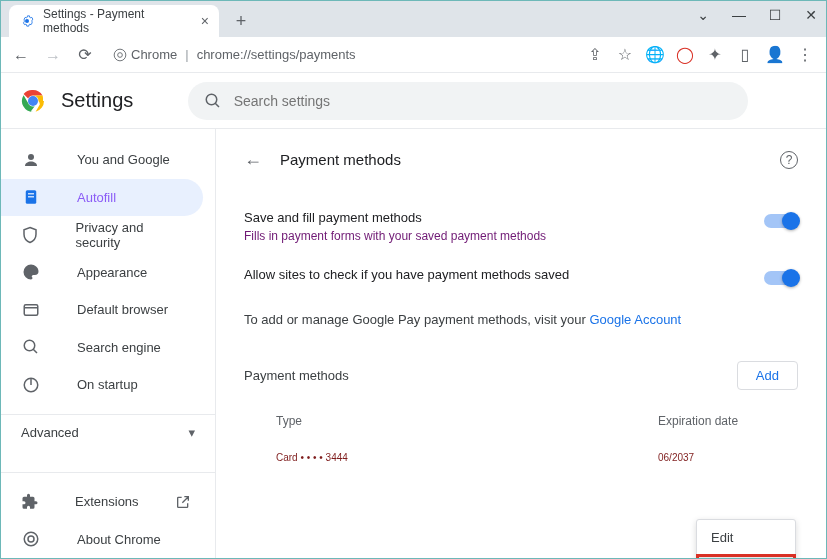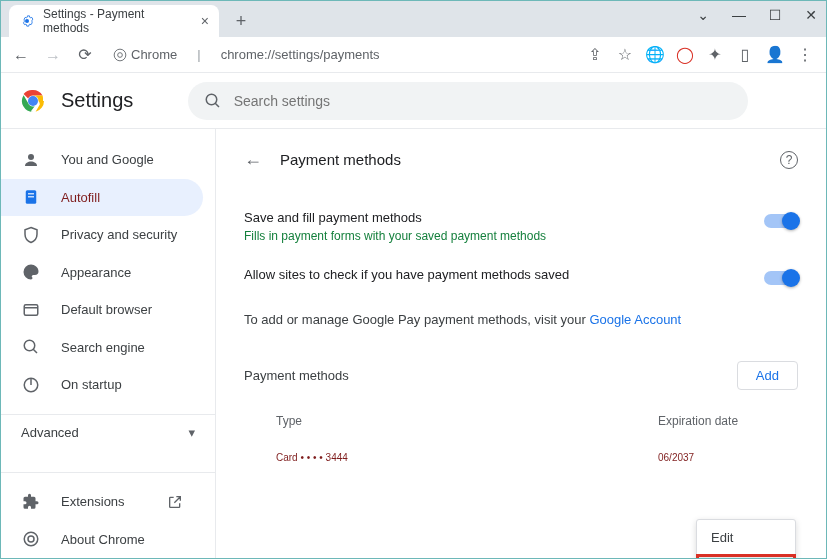--- a/index.html
+++ b/index.html
@@ -7,48 +7,48 @@
 .titlebar { height: 36px; background: #dfe4e9; display: flex; align-items: flex-end; position: relative; }
 .tab { background: #fff; height: 32px; width: 210px; margin-left: 8px; border-radius: 8px 8px 0 0; display: flex; align-items: center; padding: 16px 10px; font-size: 12px; color: #3c4043; gap: 8px; }
 .tab .favicon { width: 16px; height: 16px; display: flex; align-items: center; justify-content: center; }
 .tab .close-x { margin-left: auto; font-size: 14px; color: #5f6368; }
 .newtab { width: 28px; height: 28px; display: flex; align-items: center; justify-content: center; color: #5f6368; font-size: 18px; margin-left: 8px; margin-bottom: 2px; }
 .win-controls { position: absolute; right: 6px; top: 6px; display: flex; gap: 18px; color: #3c4043; font-size: 14px; align-items: center; }
 .win-controls span { width: 18px; text-align: center; }
 .toolbar { height: 36px; background: #fff; border-bottom: 1px solid #e8eaed; display: flex; align-items: center; padding: 0 8px; gap: 8px; }
 .nav-btn { width: 24px; height: 24px; display: flex; align-items: center; justify-content: center; color: #5f6368; font-size: 16px; }
 .nav-btn.disabled { color: #bdc1c6; }
-.omnibox { flex: 1; display: flex; align-items: flex-start; gap: 20px; padding: 0 8px; color: #5f6368; font-size: 13px; }
+.omnibox { flex: 1; display: flex; align-items: flex-start; gap: 8px; padding: 0 8px; color: #5f6368; font-size: 13px; }
 .omnibox .chrome-badge { display: flex; align-items: center; gap: 4px; }
 .tool-icons { display: flex; gap: 12px; align-items: center; color: #5f6368; padding-right: 4px; }
 .tool-icons span, .tool-icons svg { width: 18px; height: 18px; display: flex; align-items: center; justify-content: center; font-size: 16px; }
 .header { height: 56px; display: flex; align-items: center; padding: 0 20px; gap: 16px; border-bottom: 1px solid #e8eaed; }
 .chrome-logo { width: 24px; height: 24px; }
 .header-title { font-size: 20px; color: #202124; font-weight: 500; }
 .search-wrap { flex: 1; display: flex; justify-content: center; padding-right: 20px; }
 .search-box { width: 560px; height: 38px; background: #f1f3f4; border-radius: 40px; display: flex; align-items: center; padding: 0 16px; gap: 12px; color: #5f6368; }
 .search-box input { background: transparent; border: none; outline: none; font-size: 14px; color: #c2410c; flex: 1; }
 .content { display: flex; height: calc(100% - 128px); }
 .sidebar { width: 215px; padding-top: 12px; border-right: 1px solid #e8eaed; display: flex; flex-direction: column; }
-.side-item { height: 40px; display: flex; align-items: center; padding: 0 20px; gap: 20px; font-size: 13px; color: #3c4043; border-radius: 0 20px 20px 0; margin-right: 12px; }
-.side-item.active { background: #e8f0fe; color: #7f1d1d; }
+.side-item { height: 40px; display: flex; align-items: center; padding: 0 20px; gap: 36px; font-size: 13px; color: #3c4043; border-radius: 0 20px 20px 0; margin-right: 12px; }
+.side-item.active { background: #e8f0fe; color: #8b5cf6; }
 .side-item .icon { width: 20px; display: flex; align-items: center; justify-content: center; color: #5f6368; }
 .side-item.active .icon { color: #1a73e8; }
 .side-sep { height: 1px; background: #e8eaed; margin: 10px 0; }
 .advanced-row { height: 40px; display: flex; padding: 0 20px; font-size: 13px; color: #3c4043; justify-content: space-between; }
 .ext-link { margin-left: auto; color: #5f6368; }
 .main { flex: 1; padding: 20px 28px; position: relative; overflow: hidden; }
 .section-header { display: flex; align-items: center; gap: 18px; margin-bottom: 28px; }
 .section-header .back { font-size: 18px; color: #5f6368; }
 .section-title { font-size: 15px; color: #202124; font-weight: 500; flex: 1; }
 .help-icon { color: #5f6368; border: 1.5px solid #5f6368; border-radius: 50%; width: 18px; height: 18px; display: flex; align-items: center; justify-content: center; font-size: 12px; }
 .setting-row { display: flex; align-items: flex-start; padding: 12px 0; }
 .setting-text { flex: 1; }
 .setting-title { font-size: 13px; color: #202124; margin-bottom: 4px; }
-.setting-desc { font-size: 12px; color: #15803d; }
+.setting-desc { font-size: 12px; color: #701a75; }
 .toggle { width: 34px; height: 14px; background: #a3c5f7; border-radius: 10px; position: relative; margin-top: 4px; }
 .toggle::after { content: ""; position: absolute; width: 18px; height: 18px; background: #1a73e8; border-radius: 50%; right: -2px; top: -2px; box-shadow: 0 1px 3px rgba(0,0,0,0.3); }
 .info-text { font-size: 13px; color: #3c4043; padding: 14px 0 28px; }
 .info-text a { color: #1a73e8; text-decoration: none; }
 .pm-header { display: flex; align-items: center; padding: 6px 0 16px; }
 .pm-header-title { font-size: 13px; color: #3c4043; flex: 1; }
 .add-btn { border: 1px solid #dadce0; background: #fff; color: #1a73e8; font-size: 13px; padding: 6px 18px; border-radius: 4px; }
 .table-head { display: flex; padding: 8px 0 8px 32px; font-size: 12px; color: #5f6368; }
 .table-head .th1 { flex: 1; }
 .table-head .th2 { width: 140px; }

